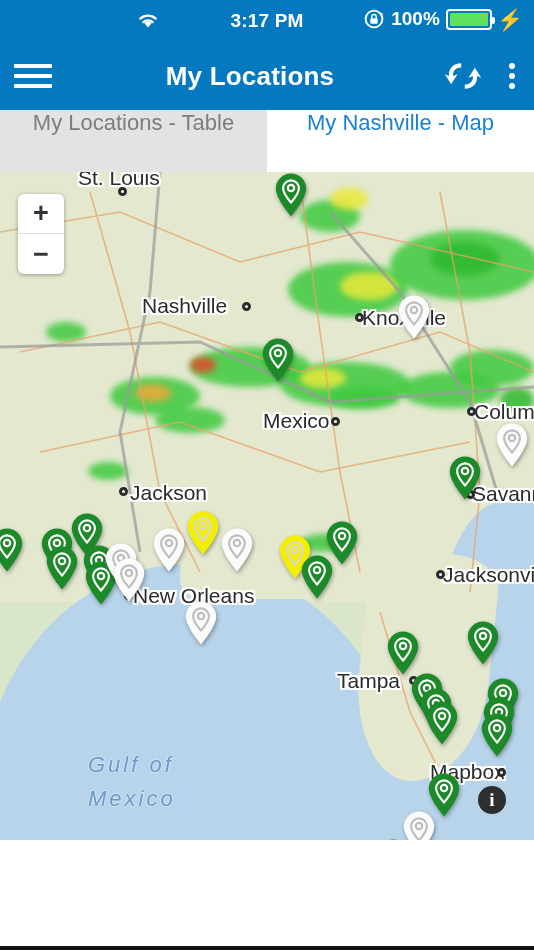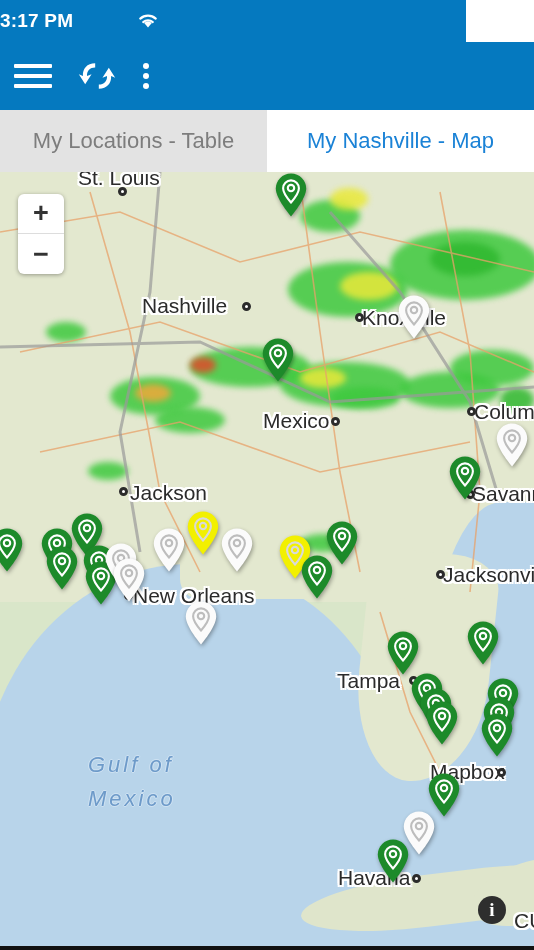--- a/index.html
+++ b/index.html
@@ -6,23 +6,23 @@
   html, body {
     width: 534px; height: 950px;
     background: #ffffff;
     font-family: "Liberation Sans", sans-serif;
     overflow: hidden;
   }
   #app { position: relative; width: 534px; height: 950px; overflow: hidden; }
 
   
   .statusbar {
-    position: absolute; top: 0; left: 0; width: 466px; height: 42px;
+    position: absolute; top: 0; left: 0; width: 534px; height: 42px;
     background: #0579bf; color: #fff;
-    display: flex; align-items: center; 
+    display: flex; align-items: center; justify-content: center;
     font-size: 19px; font-weight: bold;
   }
   .sb-wifi { position: absolute; left: 136px; top: 10px; width: 24px; height: 20px; }
   .sb-time { letter-spacing: 0.2px; }
   .sb-right { position: absolute; right: 10px; top: 8px; display: flex; align-items: center; gap: 6px; }
   .sb-rot { width: 22px; height: 22px; }
   .sb-pct { font-size: 19px; font-weight: bold; }
   .battery {
     width: 46px; height: 21px; border: 2px solid #fff; border-radius: 4px;
     position: relative; padding: 2px;
@@ -49,29 +49,29 @@
   .bar-icon { width: 54px; display: flex; align-items: center; justify-content: center; cursor: pointer; }
   .kebab { display: flex; flex-direction: column; gap: 4px; align-items: center; width: 44px; cursor: pointer; }
   .kebab i { width: 6px; height: 6px; background: #fff; border-radius: 50%; display: block; }
 
   
   .tabs {
     position: absolute; top: 110px; left: 0; width: 534px; height: 62px;
     display: flex; background: #fff;
   }
   .tab {
-    flex: 1; display: flex; align-items: center; justify-content: center;
+    flex: 1; display: flex; align-items: flex-start; justify-content: center;
     font-size: 22px; cursor: pointer;
   }
   .tab.inactive { background: #e3e3e3; color: #7d7d7d; }
   .tab.active { background: #ffffff; color: #1a82d6; }
 
   
   .map {
-    position: absolute; top: 172px; left: 0; width: 534px; height: 778px;
+    position: absolute; top: 172px; left: 0; width: 534px; height: 668px;
     overflow: hidden; background: #d9e6c9;
   }
   .map-canvas { position: absolute; inset: 0; }
 
   .land { position: absolute; background: #e3e8cf; }
   .water { position: absolute; background: #b8d4ea; }
 
   
   .mlabel {
     position: absolute; white-space: nowrap;
@@ -133,28 +133,44 @@
 
   <div class="statusbar">
     <span class="sb-wifi">
       <svg viewBox="0 0 24 20" width="24" height="20">
         <path d="M12 17.5 L8.2 12.9 a6 6 0 0 1 7.6 0 Z" fill="#fff"></path>
         <path d="M4.3 8.6 a11.5 11.5 0 0 1 15.4 0" stroke="#fff" stroke-width="2.3" fill="none" stroke-linecap="round"></path>
         <path d="M7.2 12.1 a7.3 7.3 0 0 1 9.6 0" stroke="#fff" stroke-width="2.1" fill="none" stroke-linecap="round"></path>
       </svg>
     </span>
     <span class="sb-time">3:17 PM</span>
+    <span class="sb-right">
+      <span class="sb-rot">
+        <svg viewBox="0 0 22 22" width="22" height="22">
+          <circle cx="11" cy="11" r="8.4" stroke="#fff" stroke-width="1.9" fill="none"></circle>
+          <rect x="7.4" y="10.2" width="7.2" height="5.6" rx="1" fill="#fff"></rect>
+          <path d="M8.8 10.2 v-1.6 a2.2 2.2 0 0 1 4.4 0 v1.6" stroke="#fff" stroke-width="1.5" fill="none"></path>
+          <path d="M17.5 4.5 l3 1.4 -3 1.6 z" fill="#fff"></path>
+        </svg>
+      </span>
+      <span class="sb-pct">100%</span>
+      <span class="battery">
+          <i></i>
+        </span>
+      <span class="bolt">⚡</span>
+    </span>
   </div>
 
   <div class="appbar">
     <div class="hamburger">
       <span></span>
         <span></span>
         <span></span>
     </div>
+    <div class="appbar-title">My Locations</div>
     <div class="bar-icon">
       <svg viewBox="0 0 44 44" width="40" height="40">
         <path d="M20 8 C11 8 6 14 6.5 22 L2 20 L9 31 L16 20 L11 22 C10.6 16 14.6 12.5 20 12.6 Z" fill="#fff"></path>
         <path d="M24 36 C33 36 38 30 37.5 22 L42 24 L35 13 L28 24 L33 22 C33.4 28 29.4 31.5 24 31.4 Z" fill="#fff"></path>
       </svg>
     </div>
     <div class="kebab">
       <i></i>
         <i></i>
         <i></i>

